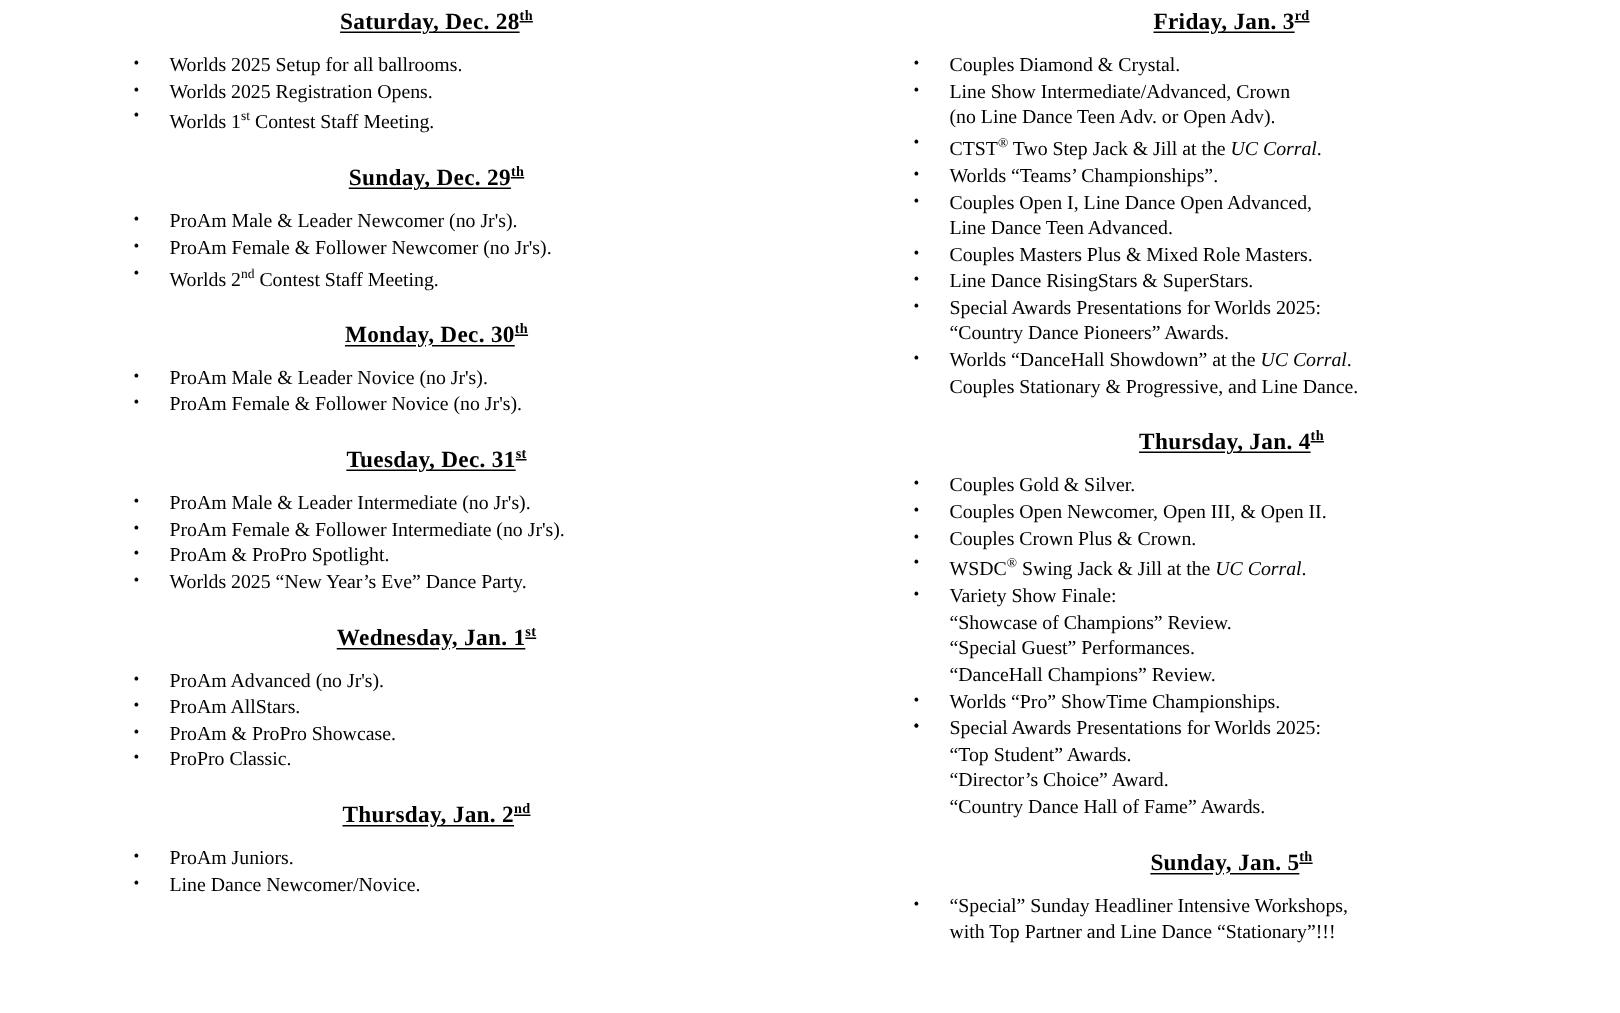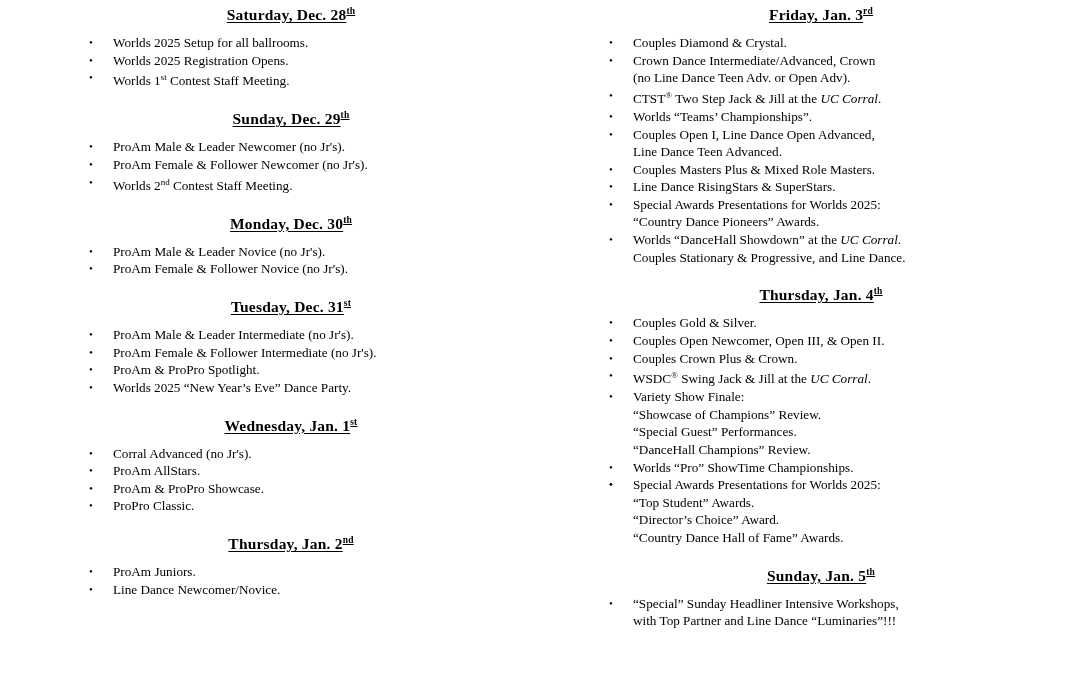--- a/index.html
+++ b/index.html
@@ -183,21 +183,21 @@
     </div>
 
     <div class="gap-md"></div>
 
     <div class="day-block">
       <div class="day-heading"><span class="hdr-text">Wednesday, Jan. 1</span><sup>st</sup></div>
       <div class="gap-sm"></div>
       <ul class="items">
         <li>
             <span class="bullet">•</span>
-            <span class="line">Corral Advanced (no Jr's).</span>
+            <span class="line">ProAm Advanced (no Jr's).</span>
           </li>
         <li>
             <span class="bullet">•</span>
             <span class="line">ProAm AllStars.</span>
           </li>
         <li>
             <span class="bullet">•</span>
             <span class="line">ProAm &amp; ProPro Showcase.</span>
           </li>
         <li>
@@ -231,21 +231,21 @@
     <div class="day-block">
       <div class="day-heading first-heading"><span class="hdr-text">Friday, Jan. 3</span><sup>rd</sup></div>
       <div class="gap-sm"></div>
       <ul class="items">
         <li>
             <span class="bullet">•</span>
             <span class="line">Couples Diamond &amp; Crystal.</span>
           </li>
         <li>
             <span class="bullet">•</span>
-            <span class="line">Crown Dance Intermediate/Advanced, Crown</span>
+            <span class="line">Line Show Intermediate/Advanced, Crown</span>
             <span class="line">(no Line Dance Teen Adv. or Open Adv).</span>
           </li>
         <li>
             <span class="bullet">•</span>
             <span class="line">CTST<sup class="reg">®</sup> Two Step Jack &amp; Jill at the <span class="it">UC Corral</span>.</span>
           </li>
         <li>
             <span class="bullet">•</span>
             <span class="line">Worlds “Teams’ Championships”.</span>
           </li>
@@ -323,20 +323,20 @@
 
     <div class="gap-md"></div>
 
     <div class="day-block">
       <div class="day-heading"><span class="hdr-text">Sunday, Jan. 5</span><sup>th</sup></div>
       <div class="gap-sm"></div>
       <ul class="items">
         <li>
             <span class="bullet">•</span>
             <span class="line">“Special” Sunday Headliner Intensive Workshops,</span>
-            <span class="line">with Top Partner and Line Dance “Luminaries”!!!</span>
+            <span class="line">with Top Partner and Line Dance “Stationary”!!!</span>
           </li>
       </ul>
     </div>
 
   </div>
 
 </div>
 
 </body></html>

